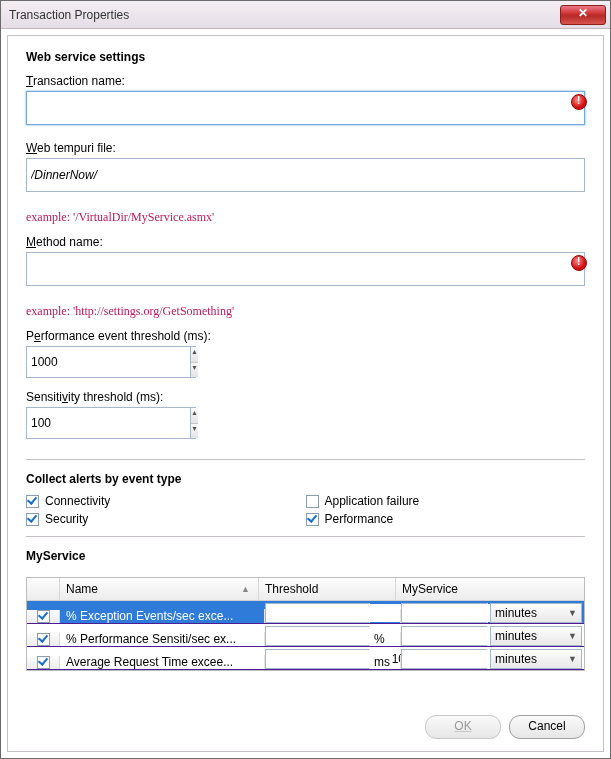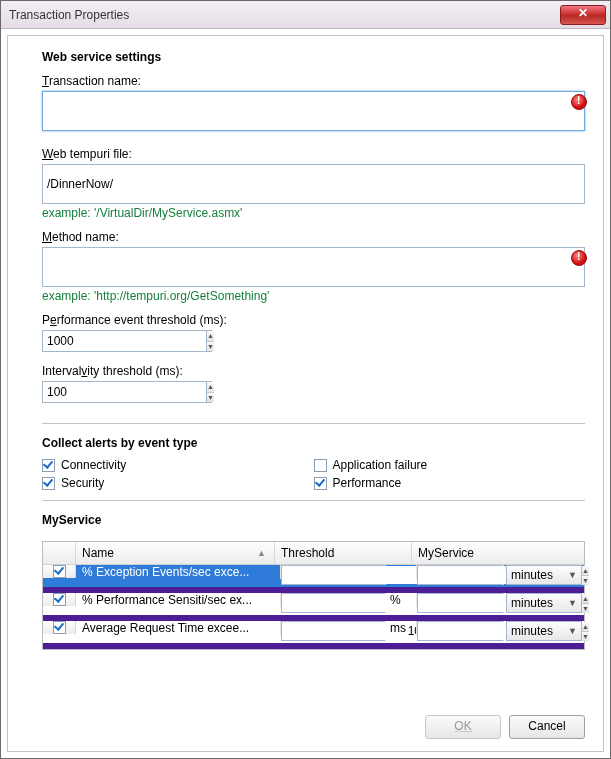--- a/index.html
+++ b/index.html
@@ -45,21 +45,21 @@
     font-size: 12px;
     line-height: 14px;
     text-align: center;
     cursor: pointer;
   }
   .client {
     flex: 1;
     margin: 6px;
     border: 1px solid #c8c0c8;
     background: #fff;
-    padding: 14px 18px 12px 34px;
+    padding: 14px 18px 12px 18px;
     box-sizing: border-box;
     display: flex;
     flex-direction: column;
   }
   .section-title {
     font-weight: bold;
     margin-bottom: 8px;
   }
   .field-label {
     margin-top: 2px;
@@ -67,26 +67,27 @@
   }
   .field-label .accel {
     text-decoration: underline;
   }
   .text-input-wrap {
     position: relative;
     margin-bottom: 2px;
   }
   input[type="text"].full {
     width: 100%;
-    height: 40px;
+    height: 34px;
     box-sizing: border-box;
     border: 1px solid #a6b7cc;
     padding: 2px 20px 2px 4px;
     font-family: inherit;
     font-size: 12px;
+    font-style: italic;
   }
   .err-icon {
     position: absolute;
     right: -2px;
     top: 3px;
     width: 14px;
     height: 14px;
     background: radial-gradient(circle at 40% 35%, #ff8a8a, #d01010 60%);
     border-radius: 50%;
     border: 1px solid #900;
@@ -94,26 +95,27 @@
   .err-icon::after {
     content: "!";
     color: #fff;
     font-weight: bold;
     font-size: 10px;
     position: absolute;
     left: 5px;
     top: 0px;
   }
   .example {
-    color: #15803d;
-    margin: 0 0 8px 0;
+    color: #be185d;
+    margin: 16px 0 8px 0;
+    font-family: Liberation Serif, serif;
   }
   .spinner {
     width: 170px;
-    height: 22px;
+    height: 32px;
     display: flex;
     border: 1px solid #a6b7cc;
     box-sizing: border-box;
     margin-bottom: 10px;
   }
   .spinner input {
     flex: 1;
     border: none;
     padding: 2px 4px;
     font-family: inherit;
@@ -187,22 +189,22 @@
     font-size: 12px;
   }
   .gh-check { width: 32px; border-right: 1px solid #d8d8d8; height:100%; }
   .gh-name  { width: 192px; padding-left: 6px; border-right: 1px solid #d8d8d8; height:100%; display:flex; align-items:center; position:relative; }
   .gh-name .sort-glyph { position:absolute; right:8px; font-size:9px; color:#888; }
   .gh-thresh{ width: 130px; padding-left: 6px; border-right: 1px solid #d8d8d8; height:100%; display:flex; align-items:center; }
   .gh-int   { flex:1; padding-left: 6px; height:100%; display:flex; align-items:center; }
   .grid-row {
     display: flex;
     height: 22px;
-    align-items: flex-start;
-    border-bottom: 6px solid #4c1d95;
+    align-items: flex-end;
+    border-bottom: 1px solid #4c1d95;
   }
   .grid-row.sel { background: #2f7bd9; color: #fff; }
   .cell-check { width: 32px; display:flex; align-items:center; justify-content:center; background: linear-gradient(#fdfdfd,#ececec); border-right:1px solid #d8d8d8; }
   .grid-row.sel .cell-check { background: linear-gradient(#fdfdfd,#ececec); }
   .cell-name  { width: 192px; padding: 0 6px; display:flex; align-items:center; border-right:1px solid #e4e4e4; white-space:nowrap; overflow:hidden; text-overflow:ellipsis; }
   .cell-thresh{ width: 104px; display:flex; align-items:center; border-right:1px solid #e4e4e4; }
   .cell-unit  { width: 26px; display:flex; align-items:center; padding-left:4px; border-right:1px solid #e4e4e4; }
   .cell-intv  { width: 86px; display:flex; align-items:center; border-right:1px solid #e4e4e4; }
   .cell-intu  { flex:1; display:flex; align-items:center; padding:0 2px; }
   .mini-spin {
@@ -229,21 +231,21 @@
   }
   .mini-select .dd { position:absolute; right:4px; font-size:9px; color:#555; }
   .button-row {
     margin-top: auto;
     display:flex; justify-content:flex-end; gap:8px; padding-top:10px;
   }
   .dlg-btn {
     width: 74px; height:22px;
     border:1px solid #a0a0a0;
     background: linear-gradient(#fafafa,#e6e6e6);
-    border-radius:3px;
+    border-radius:11px;
     font-family:inherit; font-size:12px;
     cursor:pointer;
     text-align: center;
     line-height: 20px;
   }
   .dlg-btn.disabled {
     color:#9a9a9a;
     border-color:#c8c8c8;
     cursor:default;
     text-decoration: underline;
@@ -279,35 +281,35 @@
     </div>
     <div class="example">example: '/VirtualDir/MyService.asmx'</div>
 
     <div class="field-label">
       <span class="accel">M</span><span>ethod name:</span>
     </div>
     <div class="text-input-wrap">
       <input type="text" class="full" value="" style="">
       <span class="err-icon"></span>
     </div>
-    <div class="example">example: 'http://tempuri.org/GetSomething'</div>
+    <div class="example">example: 'http://settings.org/GetSomething'</div>
 
     <div class="field-label">
       <span>P</span><span class="accel">e</span><span>rformance event threshold (ms):</span>
     </div>
     <div class="spinner">
       <input type="text" value="1000" style="">
       <div class="spin-btns">
         <div class="spin-up">▲</div>
         <div class="spin-down">▼</div>
       </div>
     </div>
 
     <div class="field-label">
-      <span>Interval</span><span class="accel">v</span><span>ity threshold (ms):</span>
+      <span>Sensiti</span><span class="accel">v</span><span>ity threshold (ms):</span>
     </div>
     <div class="spinner">
       <input type="text" value="100" style="">
       <div class="spin-btns">
         <div class="spin-up">▲</div>
         <div class="spin-down">▼</div>
       </div>
     </div>
 
     <hr class="sep">

